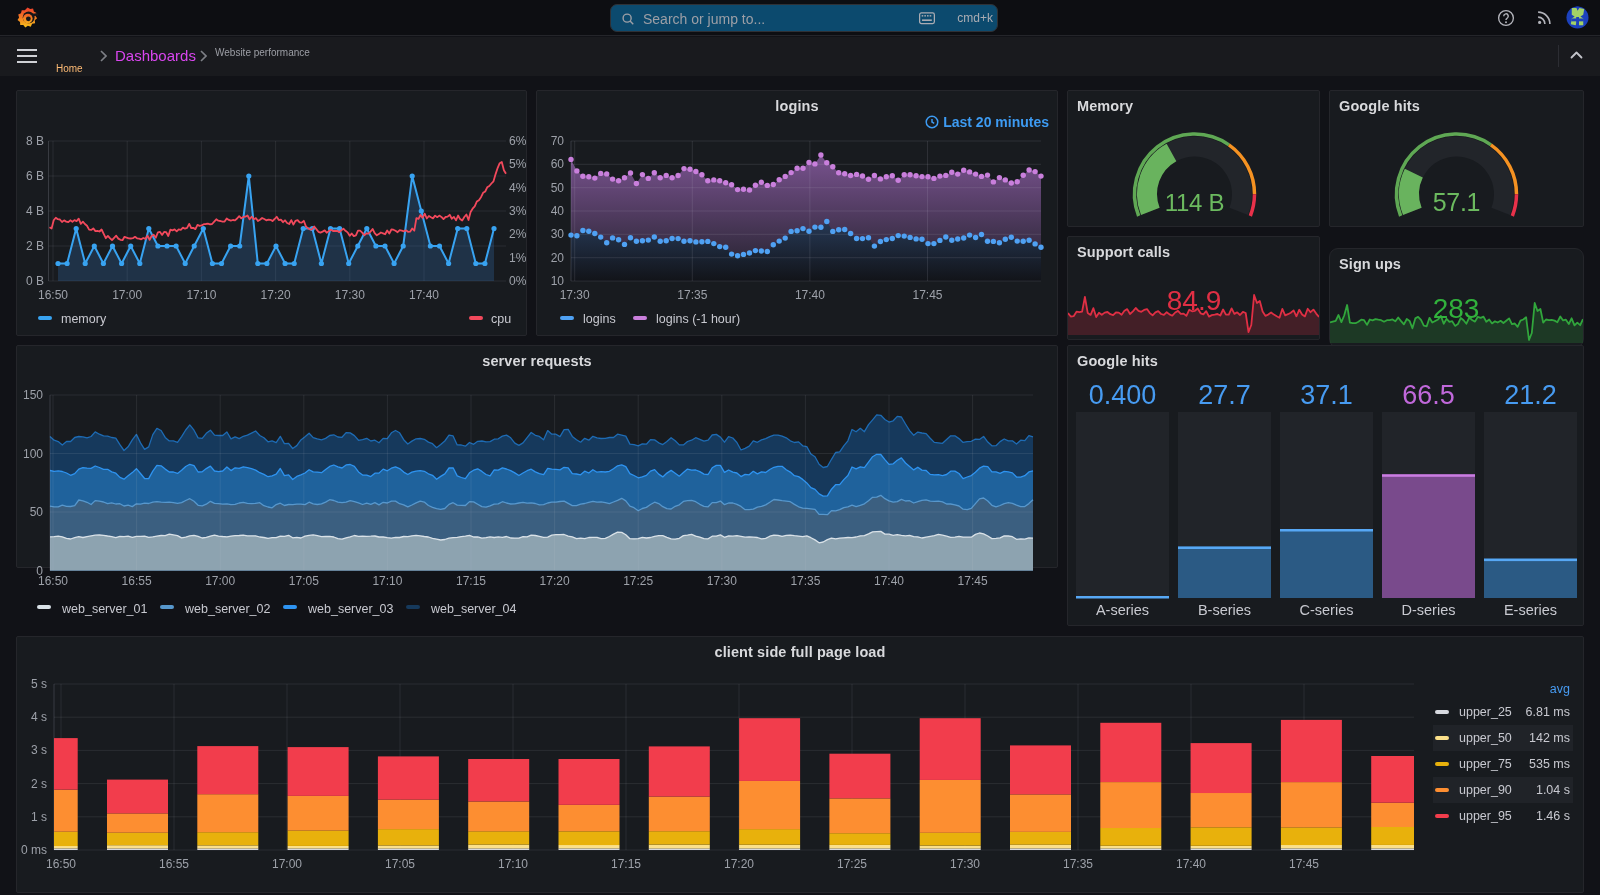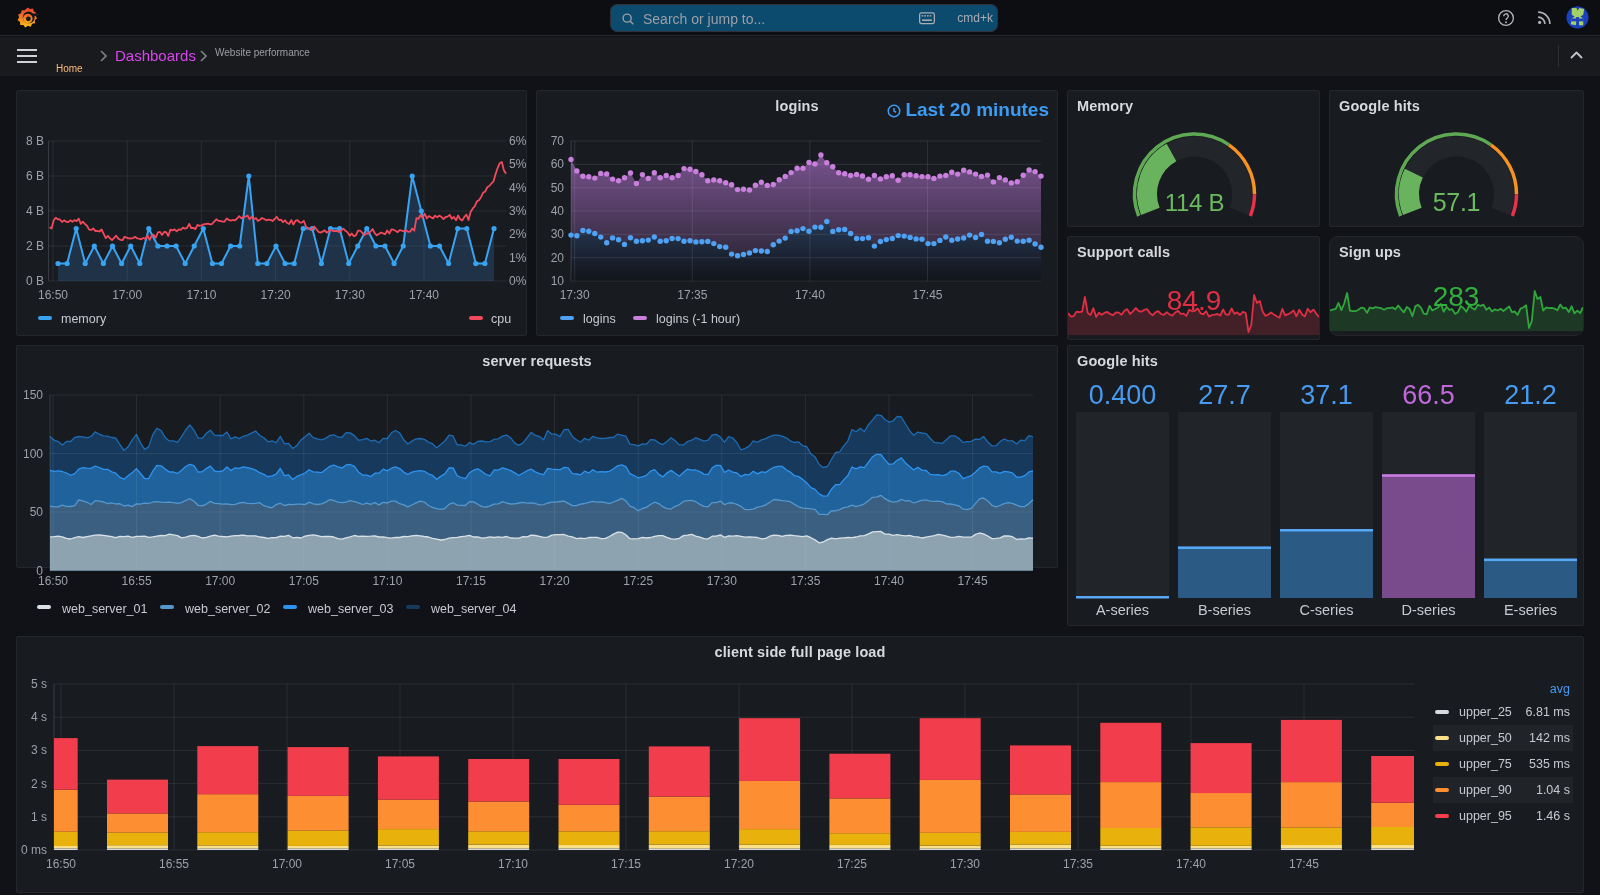--- a/index.html
+++ b/index.html
@@ -168,21 +168,21 @@
       <circle cx="449.8" cy="137.5" r="2.6" fill="#38a3f1"></circle>
       <circle cx="458.8" cy="172.5" r="2.6" fill="#38a3f1"></circle>
       <circle cx="467.9" cy="172.5" r="2.6" fill="#38a3f1"></circle>
       <circle cx="477.0" cy="137.5" r="2.6" fill="#38a3f1"></circle>
       <polyline points="32.5,136.3 34.6,137.5 36.7,129.3 38.8,126.7 40.8,128.2 42.9,128.5 45.0,131.0 47.1,129.4 49.2,130.6 51.3,131.2 53.3,129.3 55.4,130.8 57.5,129.1 59.6,130.2 61.7,127.7 63.8,132.9 65.9,130.7 67.9,133.0 70.0,134.8 72.1,138.6 74.2,138.9 76.3,137.4 78.4,140.1 80.4,139.8 82.5,140.5 84.6,138.5 86.7,142.9 88.8,147.2 90.9,144.9 92.9,147.1 95.0,149.2 97.1,146.8 99.2,144.7 101.3,147.6 103.4,148.8 105.5,149.2 107.5,145.8 109.6,146.6 111.7,147.3 113.8,147.5 115.9,147.2 118.0,145.8 120.0,147.3 122.1,147.6 124.2,148.3 126.3,147.0 128.4,147.9 130.5,144.7 132.6,148.9 134.6,145.0 136.7,143.8 138.8,146.7 140.9,141.4 143.0,140.9 145.1,143.9 147.1,140.9 149.2,141.2 151.3,145.0 153.4,138.6 155.5,139.3 157.6,138.4 159.7,140.3 161.7,138.4 163.8,138.8 165.9,136.6 168.0,137.7 170.1,136.9 172.2,132.9 174.2,137.0 176.3,136.9 178.4,138.1 180.5,133.9 182.6,134.8 184.7,134.4 186.8,133.2 188.8,133.0 190.9,132.7 193.0,133.3 195.1,133.0 197.2,130.7 199.3,128.3 201.3,129.7 203.4,130.0 205.5,130.6 207.6,130.5 209.7,127.4 211.8,128.9 213.8,129.7 215.9,129.0 218.0,129.4 220.1,127.5 222.2,125.1 224.3,127.3 226.4,125.9 228.4,125.7 230.5,124.5 232.6,128.3 234.7,125.7 236.8,128.2 238.9,127.1 240.9,130.0 243.0,128.7 245.1,127.0 247.2,128.0 249.3,129.3 251.4,128.6 253.5,128.8 255.5,130.1 257.6,128.0 259.7,125.8 261.8,129.1 263.9,128.7 266.0,131.2 268.0,129.3 270.1,132.0 272.2,133.0 274.3,129.1 276.4,133.6 278.5,129.8 280.6,129.1 282.6,131.4 284.7,131.7 286.8,129.8 288.9,135.4 291.0,137.3 293.1,138.5 295.1,138.3 297.2,135.5 299.3,138.1 301.4,140.8 303.5,141.6 305.6,140.6 307.7,139.4 309.7,141.7 311.8,140.1 313.9,138.8 316.0,140.0 318.1,140.0 320.2,139.8 322.2,141.2 324.3,139.4 326.4,137.7 328.5,139.8 330.6,141.4 332.7,144.8 334.7,142.5 336.8,145.1 338.9,144.3 341.0,139.6 343.1,139.7 345.2,141.6 347.3,144.3 349.3,142.4 351.4,142.7 353.5,140.6 355.6,138.0 357.7,142.2 359.8,144.3 361.8,143.1 363.9,141.5 366.0,142.3 368.1,143.2 370.2,139.5 372.3,142.5 374.4,138.5 376.4,138.7 378.5,139.8 380.6,141.2 382.7,139.2 384.8,139.7 386.9,140.3 388.9,139.3 391.0,140.8 393.1,140.7 395.2,137.5 397.3,139.7 399.4,127.2 401.5,127.9 403.5,124.0 405.6,126.9 407.7,122.7 409.8,127.5 411.9,125.0 414.0,126.3 416.0,127.4 418.1,124.6 420.2,126.2 422.3,124.6 424.4,125.9 426.5,128.1 428.6,126.0 430.6,125.7 432.7,123.8 434.8,127.7 436.9,125.9 439.0,129.4 441.1,124.5 443.1,128.1 445.2,129.6 447.3,126.0 449.4,123.5 451.5,129.0 453.6,120.9 455.6,117.7 457.7,115.3 459.8,110.6 461.9,109.2 464.0,106.2 466.1,101.8 468.2,100.5 470.2,96.3 472.3,95.0 474.4,92.5 476.5,90.3 478.6,83.1 480.7,76.8 482.7,72.2 484.8,71.0 486.9,79.2 489.0,82.7" fill="none" stroke="#f2495c" stroke-width="1.8" stroke-linejoin="round"></polyline>
       <rect x="21" y="225" width="14" height="4" rx="2" fill="#38a3f1"></rect>
       <text x="44" y="232" font-size="12.5" fill="#c8c9d0">memory</text>
       <rect x="452" y="225" width="14" height="4" rx="2" fill="#f2495c"></rect>
       <text x="474" y="232" font-size="12.5" fill="#c8c9d0">cpu</text>
     </svg></div>
-<div class="panel" style="left:536px;top:90px;width:522px;height:246px;text-decoration:underline;"><div class="ptitle">logins</div><div style="position:absolute;top:8px;right:8px;font-size:19px;font-weight:700;color:#3d9bf2;"><svg style="vertical-align:-2px;margin-right:4px" width="14" height="14" viewBox="0 0 16 16">
+<div class="panel" style="left:536px;top:90px;width:522px;height:246px;text-decoration:underline;"><div class="ptitle">logins</div><div style="position:absolute;top:23px;right:8px;font-size:14px;font-weight:700;color:#3d9bf2;"><svg style="vertical-align:-2px;margin-right:4px" width="14" height="14" viewBox="0 0 16 16">
         <circle cx="8" cy="8" r="6.6" fill="none" stroke="#3d9bf2" stroke-width="1.7"></circle>
         <path d="M8 4.5 V8 L10.5 9.5" stroke="#3d9bf2" stroke-width="1.7" fill="none"></path>
       </svg>Last 20 minutes</div><svg width="520" height="244">
       <defs>
         <linearGradient id="pg" x1="0" y1="0" x2="0" y2="1">
           <stop offset="0" stop-color="rgba(185,119,217,0.60)"></stop>
           <stop offset="0.55" stop-color="rgba(185,119,217,0.30)"></stop>
           <stop offset="1" stop-color="rgba(185,119,217,0.05)"></stop>
         </linearGradient>
         <linearGradient id="bg2" x1="0" y1="0" x2="0" y2="1">
@@ -397,21 +397,21 @@
       <text x="126.5" y="120" font-size="25" font-weight="500" fill="#6cba5f" text-anchor="middle" letter-spacing="-0.3">57.1</text>
     </svg></div>
 <div class="panel" style="left:1067px;top:236px;width:253px;height:104px;">
     <div class="ltitle">Support calls</div>
     <div style="position:absolute;left:0;bottom:0;"><svg width="251" height="52">
         <polygon points="0.0,52.0 0.0,30.1 2.8,33.5 5.6,33.2 8.5,28.7 11.3,29.2 14.1,28.6 16.9,14.0 19.7,29.9 22.6,31.9 25.4,25.2 28.2,34.1 31.0,29.7 33.8,31.8 36.7,29.6 39.5,29.0 42.3,31.2 45.1,32.1 47.9,29.5 50.8,29.6 53.6,31.8 56.4,27.7 59.2,26.1 62.0,31.0 64.9,28.3 67.7,25.0 70.5,27.9 73.3,28.8 76.1,26.9 79.0,26.1 81.8,30.1 84.6,32.3 87.4,29.4 90.2,28.1 93.1,31.0 95.9,31.9 98.7,29.2 101.5,31.4 104.3,32.7 107.2,29.5 110.0,27.9 112.8,30.9 115.6,30.6 118.4,32.9 121.3,26.7 124.1,28.3 126.9,27.8 129.7,25.5 132.6,30.3 135.4,31.4 138.2,28.1 141.0,33.6 143.8,32.1 146.7,31.6 149.5,31.0 152.3,32.5 155.1,26.5 157.9,31.6 160.8,31.6 163.6,25.4 166.4,30.9 169.2,29.3 172.0,32.0 174.9,28.9 177.7,30.0 180.5,49.0 183.3,42.0 186.1,12.0 189.0,20.0 191.8,18.0 194.6,28.6 197.4,32.8 200.2,31.6 203.1,29.5 205.9,31.6 208.7,33.3 211.5,34.7 214.3,25.9 217.2,32.3 220.0,31.2 222.8,29.8 225.6,27.4 228.4,33.3 231.3,26.7 234.1,31.5 236.9,33.4 239.7,25.8 242.5,29.2 245.4,26.6 248.2,30.6 251.0,33.9 251.0,52.0" fill="rgba(224,47,68,0.22)"></polygon>
         <polyline points="0.0,30.1 2.8,33.5 5.6,33.2 8.5,28.7 11.3,29.2 14.1,28.6 16.9,14.0 19.7,29.9 22.6,31.9 25.4,25.2 28.2,34.1 31.0,29.7 33.8,31.8 36.7,29.6 39.5,29.0 42.3,31.2 45.1,32.1 47.9,29.5 50.8,29.6 53.6,31.8 56.4,27.7 59.2,26.1 62.0,31.0 64.9,28.3 67.7,25.0 70.5,27.9 73.3,28.8 76.1,26.9 79.0,26.1 81.8,30.1 84.6,32.3 87.4,29.4 90.2,28.1 93.1,31.0 95.9,31.9 98.7,29.2 101.5,31.4 104.3,32.7 107.2,29.5 110.0,27.9 112.8,30.9 115.6,30.6 118.4,32.9 121.3,26.7 124.1,28.3 126.9,27.8 129.7,25.5 132.6,30.3 135.4,31.4 138.2,28.1 141.0,33.6 143.8,32.1 146.7,31.6 149.5,31.0 152.3,32.5 155.1,26.5 157.9,31.6 160.8,31.6 163.6,25.4 166.4,30.9 169.2,29.3 172.0,32.0 174.9,28.9 177.7,30.0 180.5,49.0 183.3,42.0 186.1,12.0 189.0,20.0 191.8,18.0 194.6,28.6 197.4,32.8 200.2,31.6 203.1,29.5 205.9,31.6 208.7,33.3 211.5,34.7 214.3,25.9 217.2,32.3 220.0,31.2 222.8,29.8 225.6,27.4 228.4,33.3 231.3,26.7 234.1,31.5 236.9,33.4 239.7,25.8 242.5,29.2 245.4,26.6 248.2,30.6 251.0,33.9" fill="none" stroke="#e02f44" stroke-width="1.8" stroke-linejoin="round"></polyline>
         <text x="126" y="27" font-size="28" font-weight="500" fill="#e02f44" text-anchor="middle">84.9</text>
       </svg></div>
   </div>
-<div class="panel" style="left:1329px;top:236px;width:255px;height:100px;border-radius:9px;">
+<div class="panel" style="left:1329px;top:248px;width:255px;height:100px;border-radius:9px;">
     <div class="ltitle">Sign ups</div>
     <div style="position:absolute;left:0;bottom:0;"><svg width="253" height="52">
         <polygon points="0.0,52.0 0.0,31.4 2.8,30.6 5.7,29.8 8.5,24.0 11.4,31.1 14.2,24.5 17.1,14.0 19.9,31.6 22.7,32.2 25.6,32.2 28.4,30.8 31.3,28.6 34.1,29.2 37.0,33.9 39.8,28.5 42.6,29.4 45.5,28.1 48.3,28.7 51.2,29.2 54.0,30.7 56.9,29.2 59.7,29.1 62.5,28.4 65.4,30.2 68.2,26.5 71.1,30.1 73.9,33.4 76.8,28.0 79.6,29.9 82.4,37.3 85.3,27.4 88.1,25.8 91.0,28.9 93.8,34.7 96.7,35.3 99.5,26.8 102.3,31.5 105.2,30.0 108.0,28.5 110.9,24.9 113.7,32.7 116.6,27.8 119.4,30.8 122.2,30.2 125.1,34.9 127.9,33.1 130.8,27.0 133.6,29.3 136.4,32.7 139.3,26.5 142.1,29.0 145.0,30.6 147.8,25.8 150.7,26.8 153.5,25.6 156.3,30.7 159.2,28.5 162.0,32.4 164.9,30.3 167.7,31.5 170.6,29.8 173.4,32.0 176.2,29.7 179.1,27.4 181.9,33.1 184.8,32.5 187.6,35.9 190.5,29.6 193.3,28.5 196.1,26.2 199.0,49.0 201.8,42.0 204.7,12.0 207.5,20.0 210.4,18.0 213.2,31.6 216.0,28.5 218.9,29.1 221.7,28.9 224.6,29.6 227.4,31.2 230.3,25.5 233.1,29.4 235.9,28.7 238.8,33.0 241.6,27.3 244.5,34.3 247.3,31.6 250.2,34.2 253.0,28.2 253.0,52.0" fill="rgba(49,166,60,0.22)"></polygon>
         <polyline points="0.0,31.4 2.8,30.6 5.7,29.8 8.5,24.0 11.4,31.1 14.2,24.5 17.1,14.0 19.9,31.6 22.7,32.2 25.6,32.2 28.4,30.8 31.3,28.6 34.1,29.2 37.0,33.9 39.8,28.5 42.6,29.4 45.5,28.1 48.3,28.7 51.2,29.2 54.0,30.7 56.9,29.2 59.7,29.1 62.5,28.4 65.4,30.2 68.2,26.5 71.1,30.1 73.9,33.4 76.8,28.0 79.6,29.9 82.4,37.3 85.3,27.4 88.1,25.8 91.0,28.9 93.8,34.7 96.7,35.3 99.5,26.8 102.3,31.5 105.2,30.0 108.0,28.5 110.9,24.9 113.7,32.7 116.6,27.8 119.4,30.8 122.2,30.2 125.1,34.9 127.9,33.1 130.8,27.0 133.6,29.3 136.4,32.7 139.3,26.5 142.1,29.0 145.0,30.6 147.8,25.8 150.7,26.8 153.5,25.6 156.3,30.7 159.2,28.5 162.0,32.4 164.9,30.3 167.7,31.5 170.6,29.8 173.4,32.0 176.2,29.7 179.1,27.4 181.9,33.1 184.8,32.5 187.6,35.9 190.5,29.6 193.3,28.5 196.1,26.2 199.0,49.0 201.8,42.0 204.7,12.0 207.5,20.0 210.4,18.0 213.2,31.6 216.0,28.5 218.9,29.1 221.7,28.9 224.6,29.6 227.4,31.2 230.3,25.5 233.1,29.4 235.9,28.7 238.8,33.0 241.6,27.3 244.5,34.3 247.3,31.6 250.2,34.2 253.0,28.2" fill="none" stroke="#31a63c" stroke-width="1.8" stroke-linejoin="round"></polyline>
         <text x="126" y="27" font-size="28" font-weight="500" fill="#31b13c" text-anchor="middle">283</text>
       </svg></div>
   </div>
 <div class="panel" style="left:16px;top:345px;width:1042px;height:223px;"><div class="ptitle">server requests</div><svg width="1040" height="279">
       <polygon points="33.0,224.5 33.0,90.5 37.1,94.2 41.2,95.6 45.3,99.0 49.5,95.5 53.6,95.5 57.7,91.5 61.8,90.5 65.9,90.9 70.0,91.8 74.1,90.5 78.2,85.9 82.4,88.2 86.5,89.8 90.6,90.2 94.7,91.5 98.8,92.1 102.9,98.7 107.0,104.5 111.1,100.8 115.3,93.9 119.4,88.4 123.5,96.9 127.6,103.4 131.7,100.9 135.8,88.6 139.9,82.3 144.1,84.5 148.2,91.4 152.3,94.9 156.4,94.8 160.5,96.4 164.6,90.6 168.7,84.0 172.8,78.9 177.0,84.2 181.1,91.9 185.2,92.3 189.3,87.3 193.4,84.2 197.5,89.1 201.6,89.5 205.7,89.5 209.9,86.0 214.0,92.9 218.1,90.8 222.2,92.6 226.3,90.3 230.4,89.1 234.5,87.1 238.6,85.0 242.8,89.5 246.9,91.7 251.0,95.8 255.1,94.9 259.2,96.6 263.3,90.4 267.4,97.6 271.6,97.3 275.7,102.5 279.8,99.6 283.9,93.9 288.0,90.8 292.1,87.3 296.2,91.6 300.3,92.9 304.5,93.8 308.6,92.4 312.7,89.5 316.8,88.8 320.9,91.0 325.0,91.3 329.1,86.6 333.2,86.9 337.4,89.6 341.5,94.3 345.6,93.7 349.7,92.3 353.8,95.0 357.9,94.2 362.0,96.8 366.2,92.4 370.3,92.6 374.4,86.8 378.5,84.5 382.6,86.8 386.7,93.7 390.8,98.0 394.9,95.1 399.1,92.8 403.2,92.5 407.3,93.3 411.4,96.1 415.5,97.7 419.6,101.7 423.7,98.6 427.8,95.0 432.0,89.1 436.1,89.9 440.2,98.9 444.3,99.0 448.4,100.2 452.5,96.5 456.6,98.3 460.7,95.3 464.9,95.0 469.0,95.8 473.1,95.6 477.2,93.2 481.3,92.8 485.4,90.1 489.5,89.1 493.7,91.8 497.8,97.1 501.9,99.4 506.0,96.9 510.1,91.6 514.2,86.5 518.3,89.3 522.4,90.4 526.6,93.8 530.7,84.6 534.8,88.2 538.9,88.2 543.0,90.6 547.1,83.6 551.2,83.3 555.3,90.4 559.5,93.8 563.6,96.2 567.7,92.3 571.8,94.2 575.9,90.3 580.0,91.8 584.1,92.5 588.3,92.4 592.4,91.5 596.5,91.5 600.6,88.2 604.7,89.1 608.8,90.1 612.9,98.1 617.0,98.6 621.2,99.9 625.3,97.8 629.4,98.2 633.5,93.6 637.6,93.9 641.7,96.8 645.8,98.6 649.9,95.4 654.1,91.7 658.2,94.7 662.3,98.9 666.4,98.9 670.5,95.5 674.6,94.2 678.7,91.7 682.8,93.3 687.0,95.2 691.1,94.2 695.2,89.0 699.3,88.4 703.4,91.1 707.5,96.2 711.6,90.7 715.8,92.0 719.9,96.5 724.0,104.0 728.1,102.3 732.2,100.2 736.3,94.9 740.4,96.3 744.5,93.9 748.7,92.7 752.8,90.7 756.9,89.2 761.0,89.1 765.1,90.1 769.2,91.8 773.3,94.8 777.4,96.5 781.6,95.9 785.7,99.8 789.8,100.6 793.9,108.0 798.0,110.8 802.1,118.2 806.2,121.5 810.4,120.5 814.5,113.3 818.6,106.5 822.7,105.9 826.8,99.9 830.9,94.8 835.0,83.5 839.1,85.8 843.3,82.3 847.4,85.7 851.5,78.6 855.6,73.8 859.7,68.8 863.8,69.3 867.9,73.5 872.0,76.0 876.2,74.8 880.3,70.4 884.4,71.0 888.5,78.0 892.6,84.6 896.7,89.2 900.8,86.1 904.9,87.0 909.1,87.6 913.2,92.3 917.3,96.4 921.4,96.8 925.5,97.3 929.6,93.5 933.7,89.8 937.9,89.8 942.0,92.6 946.1,96.4 950.2,95.6 954.3,95.3 958.4,93.1 962.5,93.4 966.6,90.4 970.8,96.1 974.9,99.8 979.0,99.7 983.1,95.6 987.2,93.0 991.3,94.9 995.4,94.8 999.5,98.0 1003.7,94.2 1007.8,94.6 1011.9,89.6 1016.0,90.9 1016.0,224.5" fill="#16395c"></polygon>
       <polyline points="33.0,90.5 37.1,94.2 41.2,95.6 45.3,99.0 49.5,95.5 53.6,95.5 57.7,91.5 61.8,90.5 65.9,90.9 70.0,91.8 74.1,90.5 78.2,85.9 82.4,88.2 86.5,89.8 90.6,90.2 94.7,91.5 98.8,92.1 102.9,98.7 107.0,104.5 111.1,100.8 115.3,93.9 119.4,88.4 123.5,96.9 127.6,103.4 131.7,100.9 135.8,88.6 139.9,82.3 144.1,84.5 148.2,91.4 152.3,94.9 156.4,94.8 160.5,96.4 164.6,90.6 168.7,84.0 172.8,78.9 177.0,84.2 181.1,91.9 185.2,92.3 189.3,87.3 193.4,84.2 197.5,89.1 201.6,89.5 205.7,89.5 209.9,86.0 214.0,92.9 218.1,90.8 222.2,92.6 226.3,90.3 230.4,89.1 234.5,87.1 238.6,85.0 242.8,89.5 246.9,91.7 251.0,95.8 255.1,94.9 259.2,96.6 263.3,90.4 267.4,97.6 271.6,97.3 275.7,102.5 279.8,99.6 283.9,93.9 288.0,90.8 292.1,87.3 296.2,91.6 300.3,92.9 304.5,93.8 308.6,92.4 312.7,89.5 316.8,88.8 320.9,91.0 325.0,91.3 329.1,86.6 333.2,86.9 337.4,89.6 341.5,94.3 345.6,93.7 349.7,92.3 353.8,95.0 357.9,94.2 362.0,96.8 366.2,92.4 370.3,92.6 374.4,86.8 378.5,84.5 382.6,86.8 386.7,93.7 390.8,98.0 394.9,95.1 399.1,92.8 403.2,92.5 407.3,93.3 411.4,96.1 415.5,97.7 419.6,101.7 423.7,98.6 427.8,95.0 432.0,89.1 436.1,89.9 440.2,98.9 444.3,99.0 448.4,100.2 452.5,96.5 456.6,98.3 460.7,95.3 464.9,95.0 469.0,95.8 473.1,95.6 477.2,93.2 481.3,92.8 485.4,90.1 489.5,89.1 493.7,91.8 497.8,97.1 501.9,99.4 506.0,96.9 510.1,91.6 514.2,86.5 518.3,89.3 522.4,90.4 526.6,93.8 530.7,84.6 534.8,88.2 538.9,88.2 543.0,90.6 547.1,83.6 551.2,83.3 555.3,90.4 559.5,93.8 563.6,96.2 567.7,92.3 571.8,94.2 575.9,90.3 580.0,91.8 584.1,92.5 588.3,92.4 592.4,91.5 596.5,91.5 600.6,88.2 604.7,89.1 608.8,90.1 612.9,98.1 617.0,98.6 621.2,99.9 625.3,97.8 629.4,98.2 633.5,93.6 637.6,93.9 641.7,96.8 645.8,98.6 649.9,95.4 654.1,91.7 658.2,94.7 662.3,98.9 666.4,98.9 670.5,95.5 674.6,94.2 678.7,91.7 682.8,93.3 687.0,95.2 691.1,94.2 695.2,89.0 699.3,88.4 703.4,91.1 707.5,96.2 711.6,90.7 715.8,92.0 719.9,96.5 724.0,104.0 728.1,102.3 732.2,100.2 736.3,94.9 740.4,96.3 744.5,93.9 748.7,92.7 752.8,90.7 756.9,89.2 761.0,89.1 765.1,90.1 769.2,91.8 773.3,94.8 777.4,96.5 781.6,95.9 785.7,99.8 789.8,100.6 793.9,108.0 798.0,110.8 802.1,118.2 806.2,121.5 810.4,120.5 814.5,113.3 818.6,106.5 822.7,105.9 826.8,99.9 830.9,94.8 835.0,83.5 839.1,85.8 843.3,82.3 847.4,85.7 851.5,78.6 855.6,73.8 859.7,68.8 863.8,69.3 867.9,73.5 872.0,76.0 876.2,74.8 880.3,70.4 884.4,71.0 888.5,78.0 892.6,84.6 896.7,89.2 900.8,86.1 904.9,87.0 909.1,87.6 913.2,92.3 917.3,96.4 921.4,96.8 925.5,97.3 929.6,93.5 933.7,89.8 937.9,89.8 942.0,92.6 946.1,96.4 950.2,95.6 954.3,95.3 958.4,93.1 962.5,93.4 966.6,90.4 970.8,96.1 974.9,99.8 979.0,99.7 983.1,95.6 987.2,93.0 991.3,94.9 995.4,94.8 999.5,98.0 1003.7,94.2 1007.8,94.6 1011.9,89.6 1016.0,90.9" fill="none" stroke="#1d6bb4" stroke-width="1.3" stroke-linejoin="round"></polyline>

